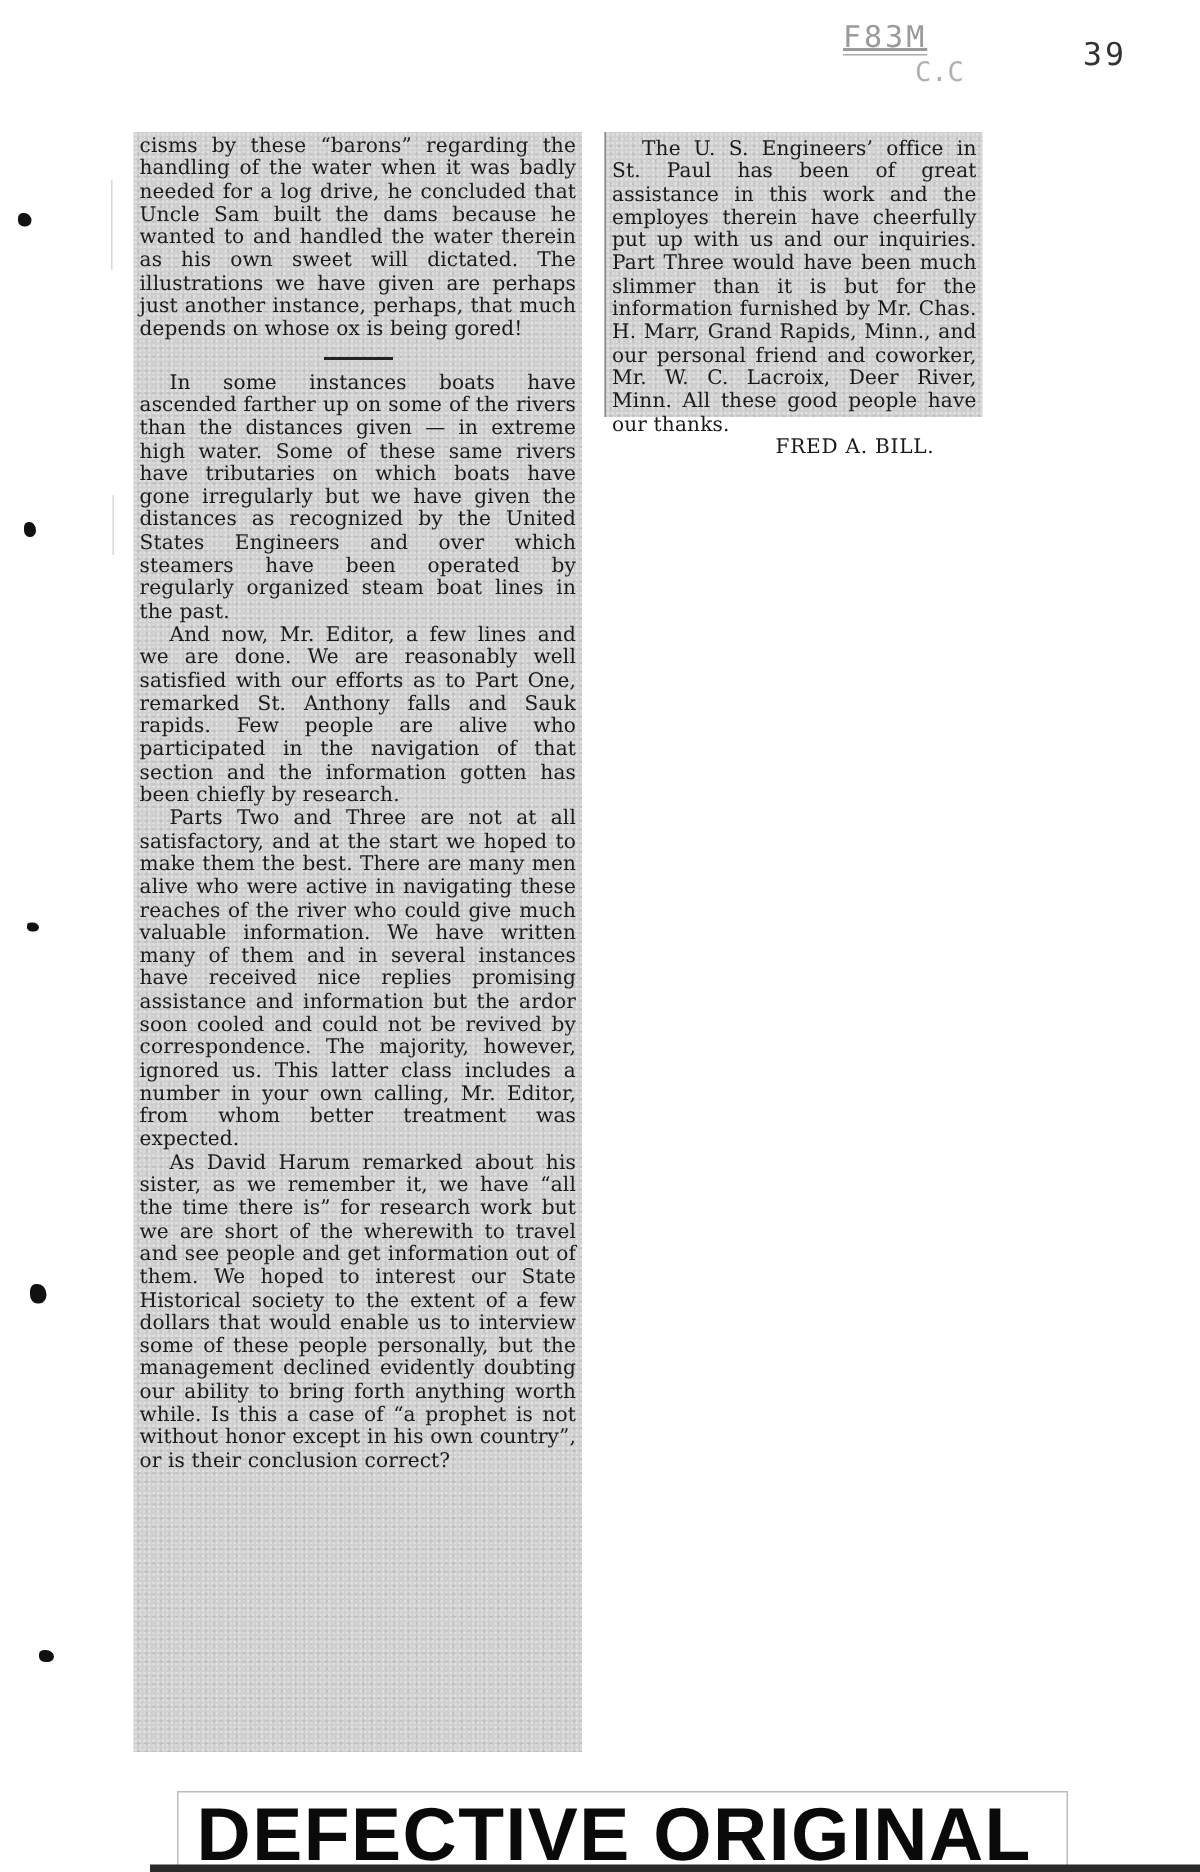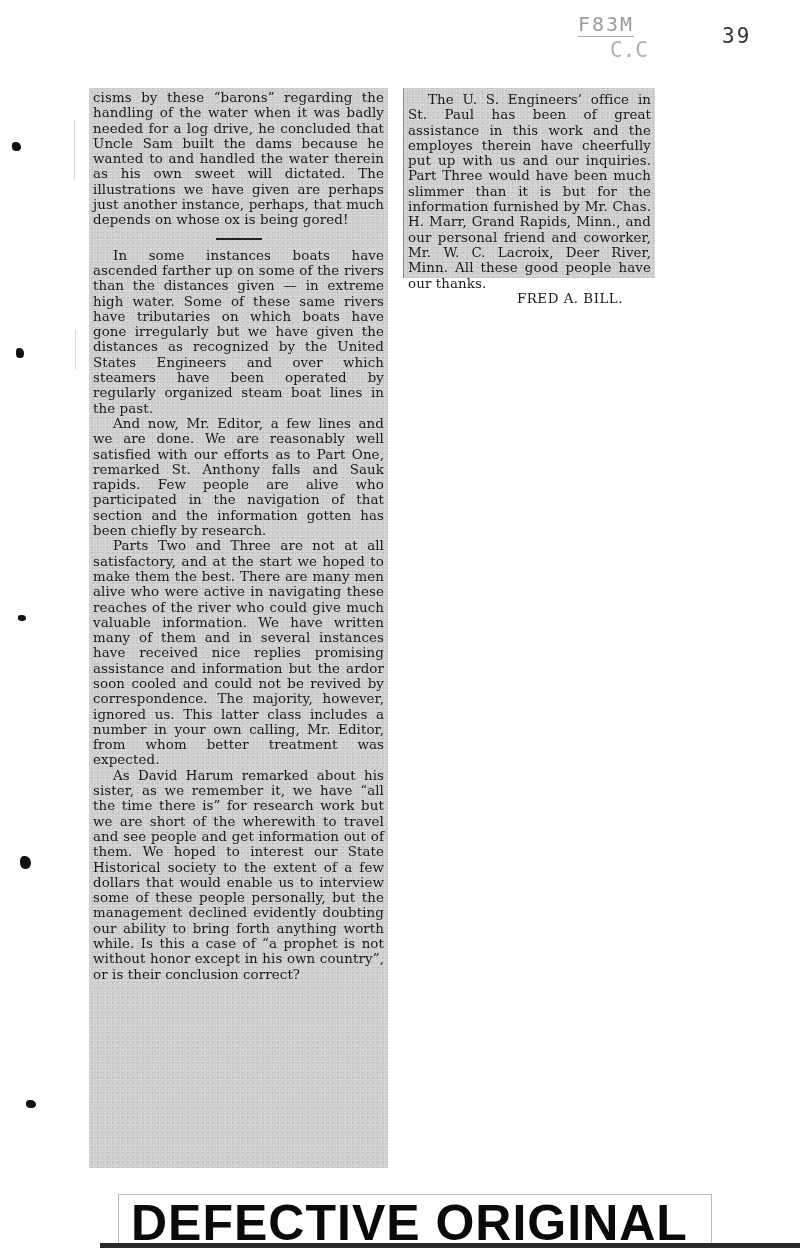--- a/index.html
+++ b/index.html
@@ -62,29 +62,30 @@
       padding-right: 28px;
       letter-spacing: 0.5px;
     }
     .handwriting {
       position: absolute;
       font-family: "DejaVu Sans Mono", monospace;
       color: #9a9a9a;
       font-size: 20px;
     }
     .hw-code {
-      left: 578px;
+      left: 562px;
       top: 12px;
       border-bottom: 1px solid #aaa;
       letter-spacing: 2px;
+      text-decoration: underline;
     }
     .hw-sub {
       left: 610px;
       top: 38px;
-      font-size: 21px;
+      font-size: 18px;
       color: #b0b0b0;
     }
     .hw-page {
       left: 722px;
       top: 24px;
       color: #333;
       font-size: 21px;
       letter-spacing: 2px;
     }
     .margin-mark {

